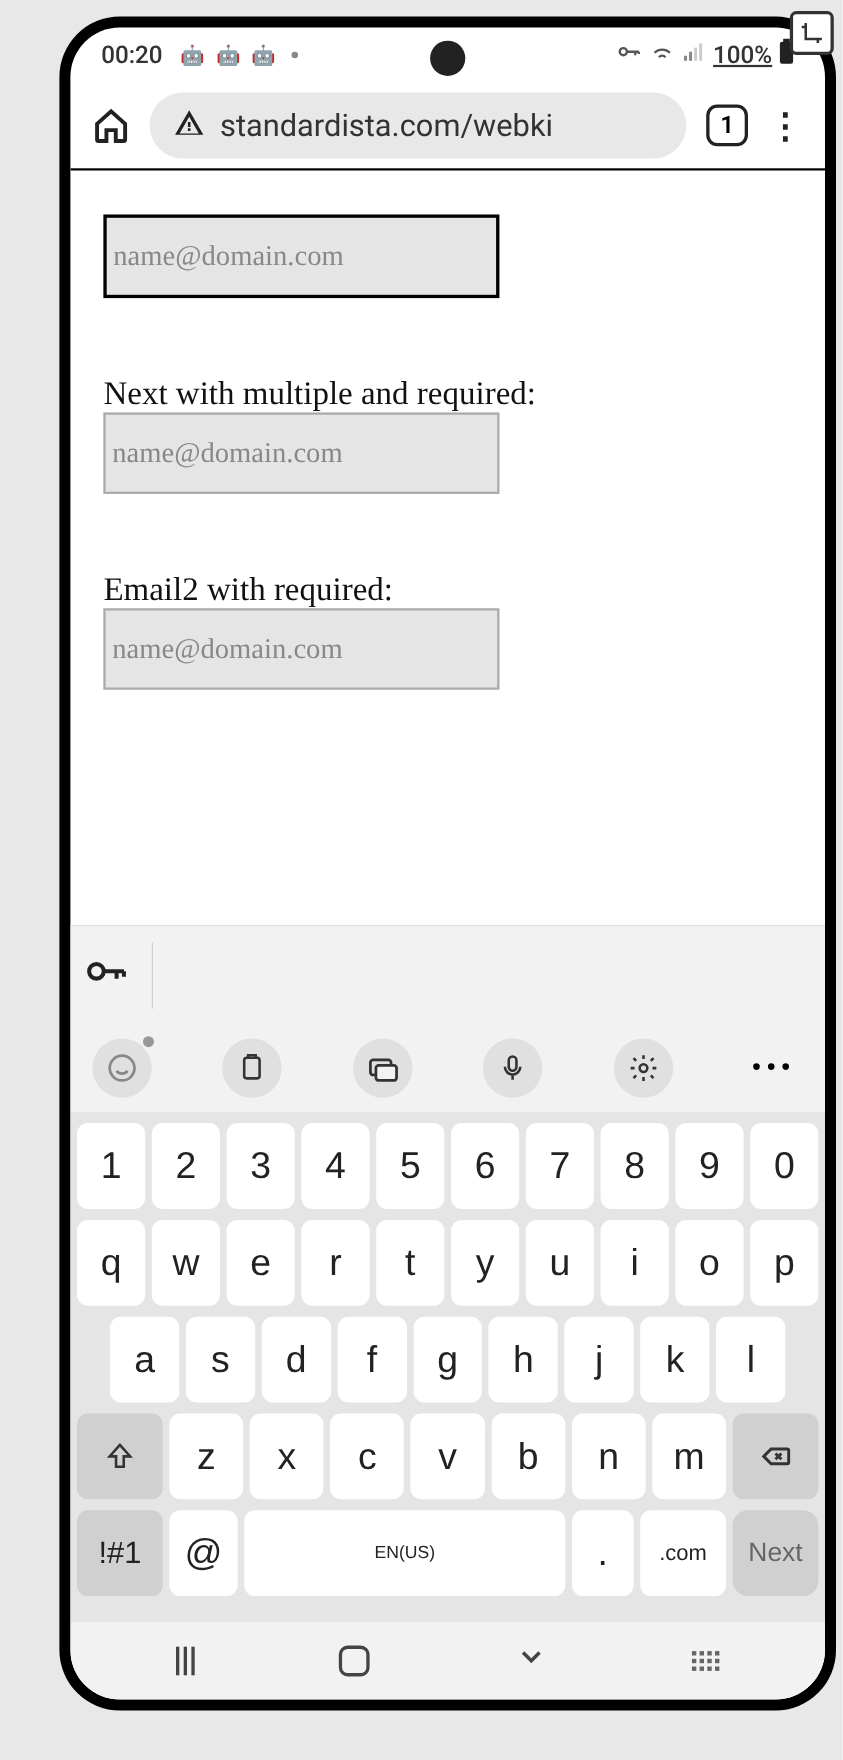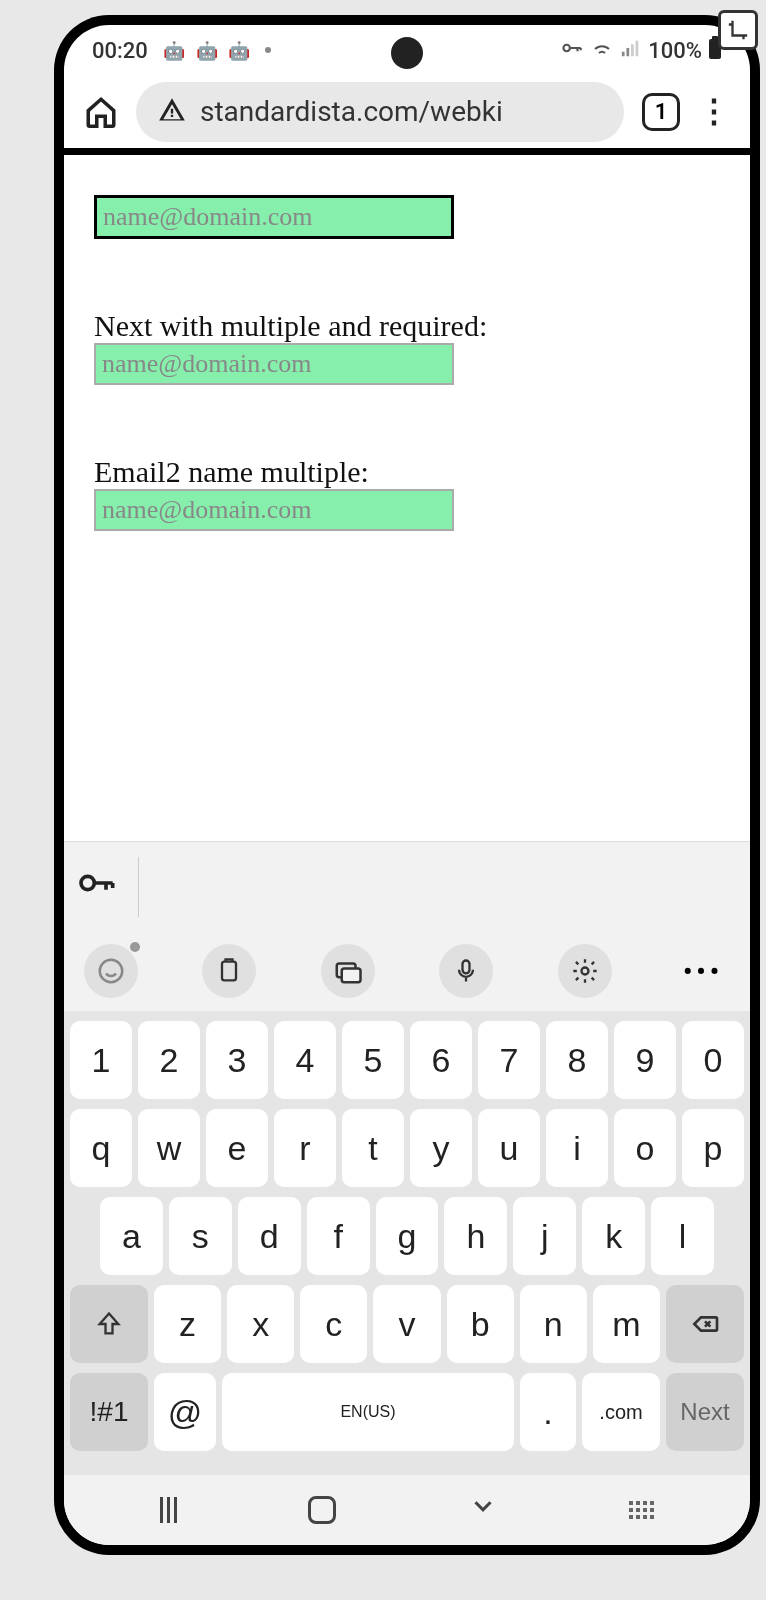--- a/index.html
+++ b/index.html
@@ -50,29 +50,29 @@
     justify-content: space-between;
     padding: 0 28px;
     font-size: 22px;
     color: #333;
   }
   .status-left { display: flex; align-items: center; gap: 10px; }
   .status-right { display: flex; align-items: center; gap: 6px; }
   .time { font-weight: 500; margin-right: 6px; }
   .android-icon { color: #7cb342; font-size: 18px; }
   .dot { width: 6px; height: 6px; border-radius: 50%; background: #888; margin-left: 4px;}
-  .battery-text { font-size: 22px; font-weight: 500; }
+  .battery-text { font-size: 22px; font-weight: 500; text-decoration: underline; }
   
   .browser-bar {
     height: 80px;
     display: flex;
     align-items: center;
     padding: 0 20px;
     gap: 18px;
-    border-bottom: 7px solid #000000;
+    border-bottom: 2px solid #000000;
   }
   .home-btn { width: 34px; height: 34px; flex: 0 0 auto; }
   .url-pill {
     flex: 1;
     background: #e8e8e8;
     border-radius: 40px;
     height: 60px;
     display: flex;
     align-items: center;
     padding: 0 22px;
@@ -103,23 +103,23 @@
   .field-group .label {
     font-size: 30px;
     color: #111;
     margin-bottom: 6px;
     display: inline;
   }
   .field-group.inline .label { margin-right: 8px; }
   .field-group input {
     font-family: inherit;
     font-size: 26px;
-    padding: 4px 6px;
+    padding: 20px 6px;
     color: #777;
-    background: #86efac;
+    background: #e5e5e5;
   }
   .field-group input::placeholder { color: #888; }
   .input-focused {
     border: 3px solid #000;
     width: 360px;
     display: block;
   }
   .input-normal {
     border: 2px solid #aaa;
     width: 360px;
@@ -197,21 +197,21 @@
     border: none;
   }
   .kb-key.func { background: #d0d0d0; }
   .kb-key.shift { flex: 0 0 78px; }
   .kb-key.bksp { flex: 0 0 78px; }
   .kb-key.sym { flex: 0 0 78px; font-size: 28px; }
   .kb-key.at { flex: 0 0 62px; }
   .kb-key.space { flex: 1.8; font-size: 16px; }
   .kb-key.period { flex: 0 0 56px; }
   .kb-key.com { flex: 0 0 78px; font-size: 20px; }
-  .kb-key.next { flex: 0 0 78px; font-size: 24px; color: #666; }
+  .kb-key.next { flex: 0 0 78px; font-size: 24px; color: #666; border-radius: 14px; }
   .row2 { padding: 0 30px; }
   
   .nav-bar {
     height: 70px;
     background: #f2f2f2;
     display: flex;
     align-items: center;
     justify-content: space-around;
     padding: 0 30px;
   }
@@ -310,21 +310,21 @@
 
     <div class="page">
       <div class="field-group">
         <input class="input-focused" placeholder="name@domain.com" style="">
       </div>
       <div class="field-group">
         <div class="label">Next with multiple and required:</div>
         <input class="input-normal" placeholder="name@domain.com" style="">
       </div>
       <div class="field-group" style="margin-bottom:0">
-        <div class="label">Email2 name multiple:</div>
+        <div class="label">Email2 with required:</div>
         <input class="input-normal" placeholder="name@domain.com" style="">
       </div>
     </div>
 
     <div class="suggest-strip">
       <span class="key-pill">
         <svg width="40" height="40" viewBox="0 0 24 24" fill="none" stroke="#222" stroke-width="2.2">
             <circle cx="7" cy="12" r="4"></circle>
             <path d="M11 12h11M18 12v4M22 12v3"></path>
           </svg>

